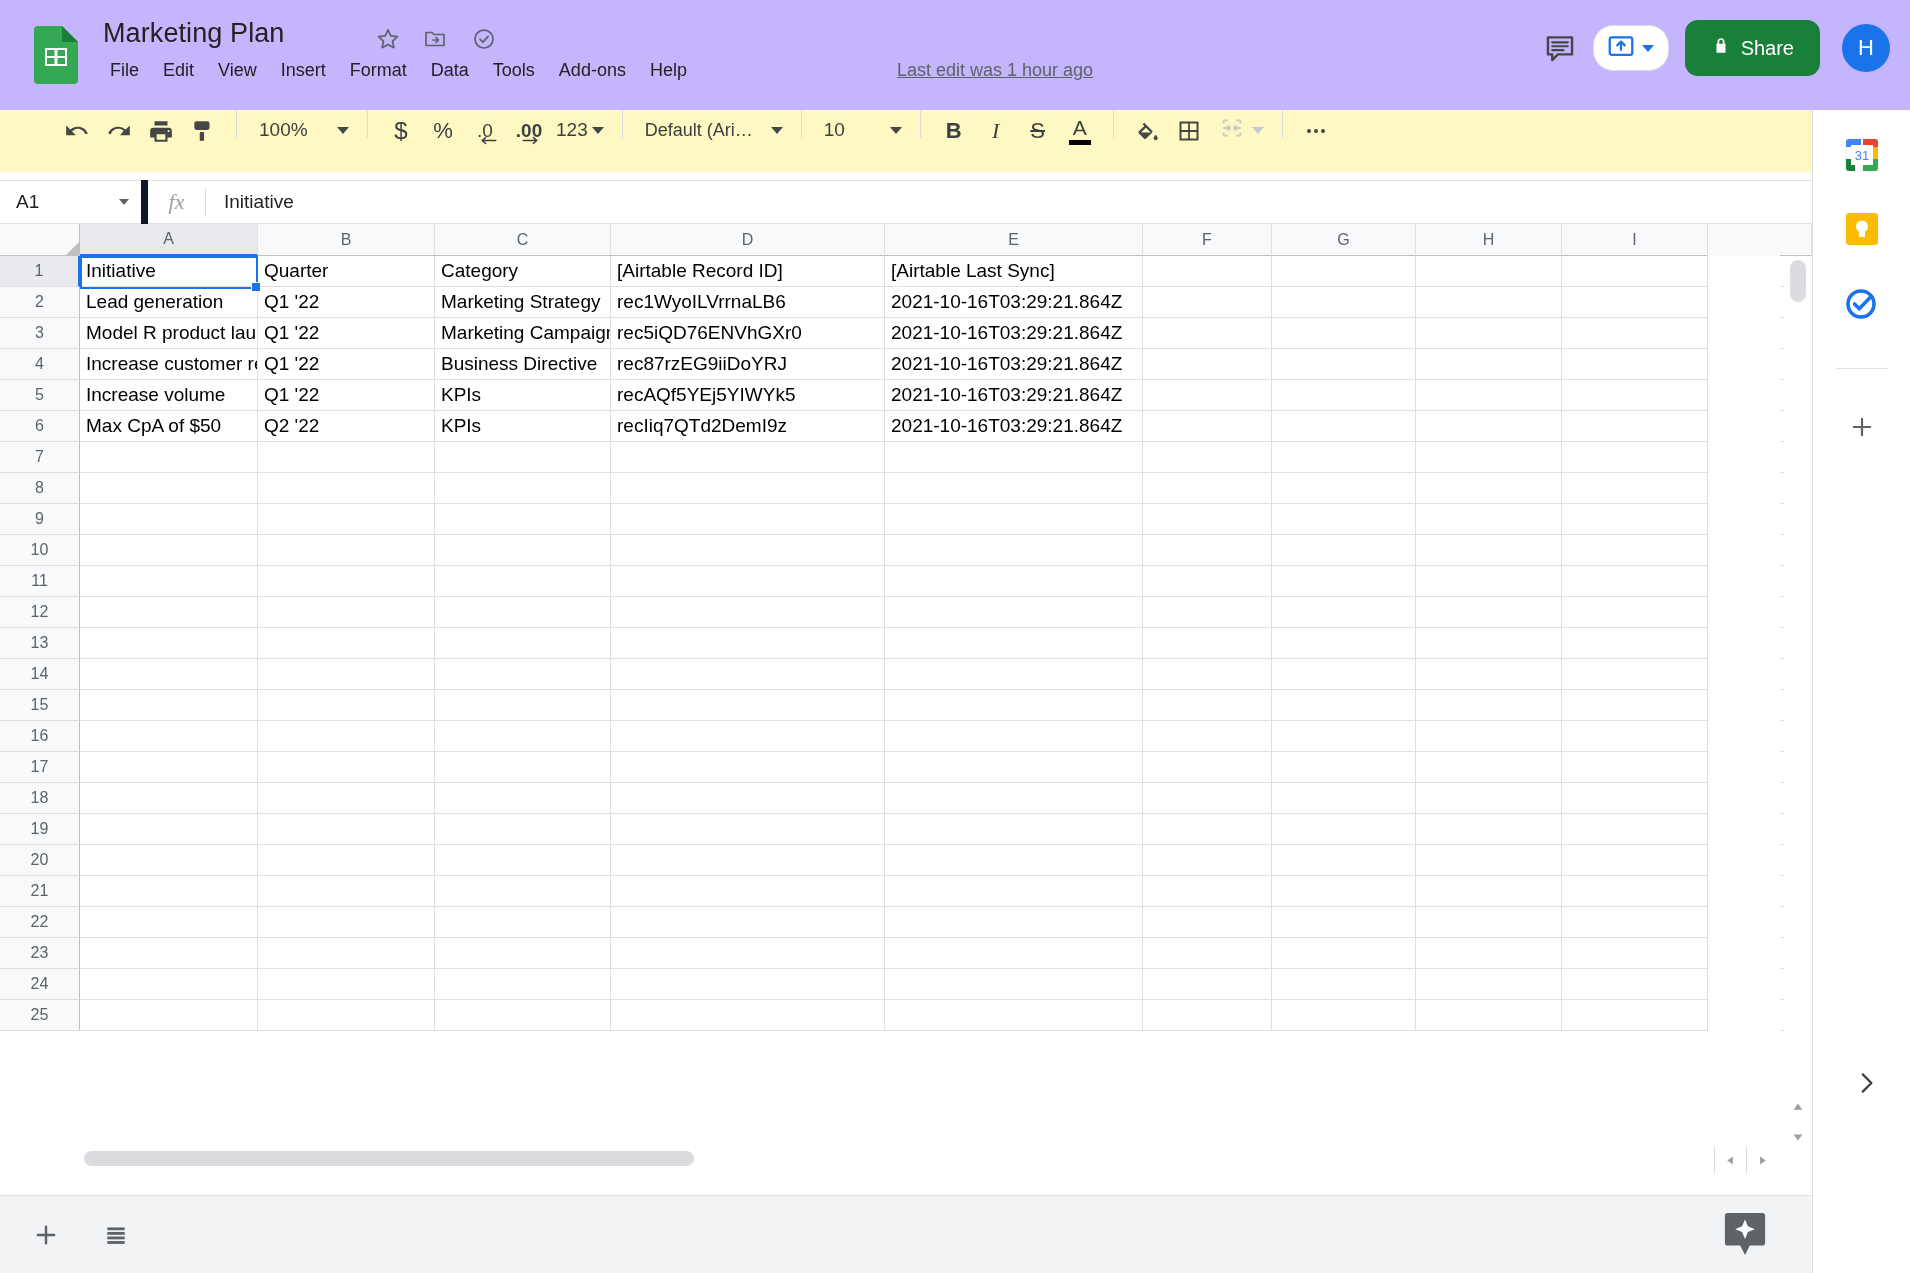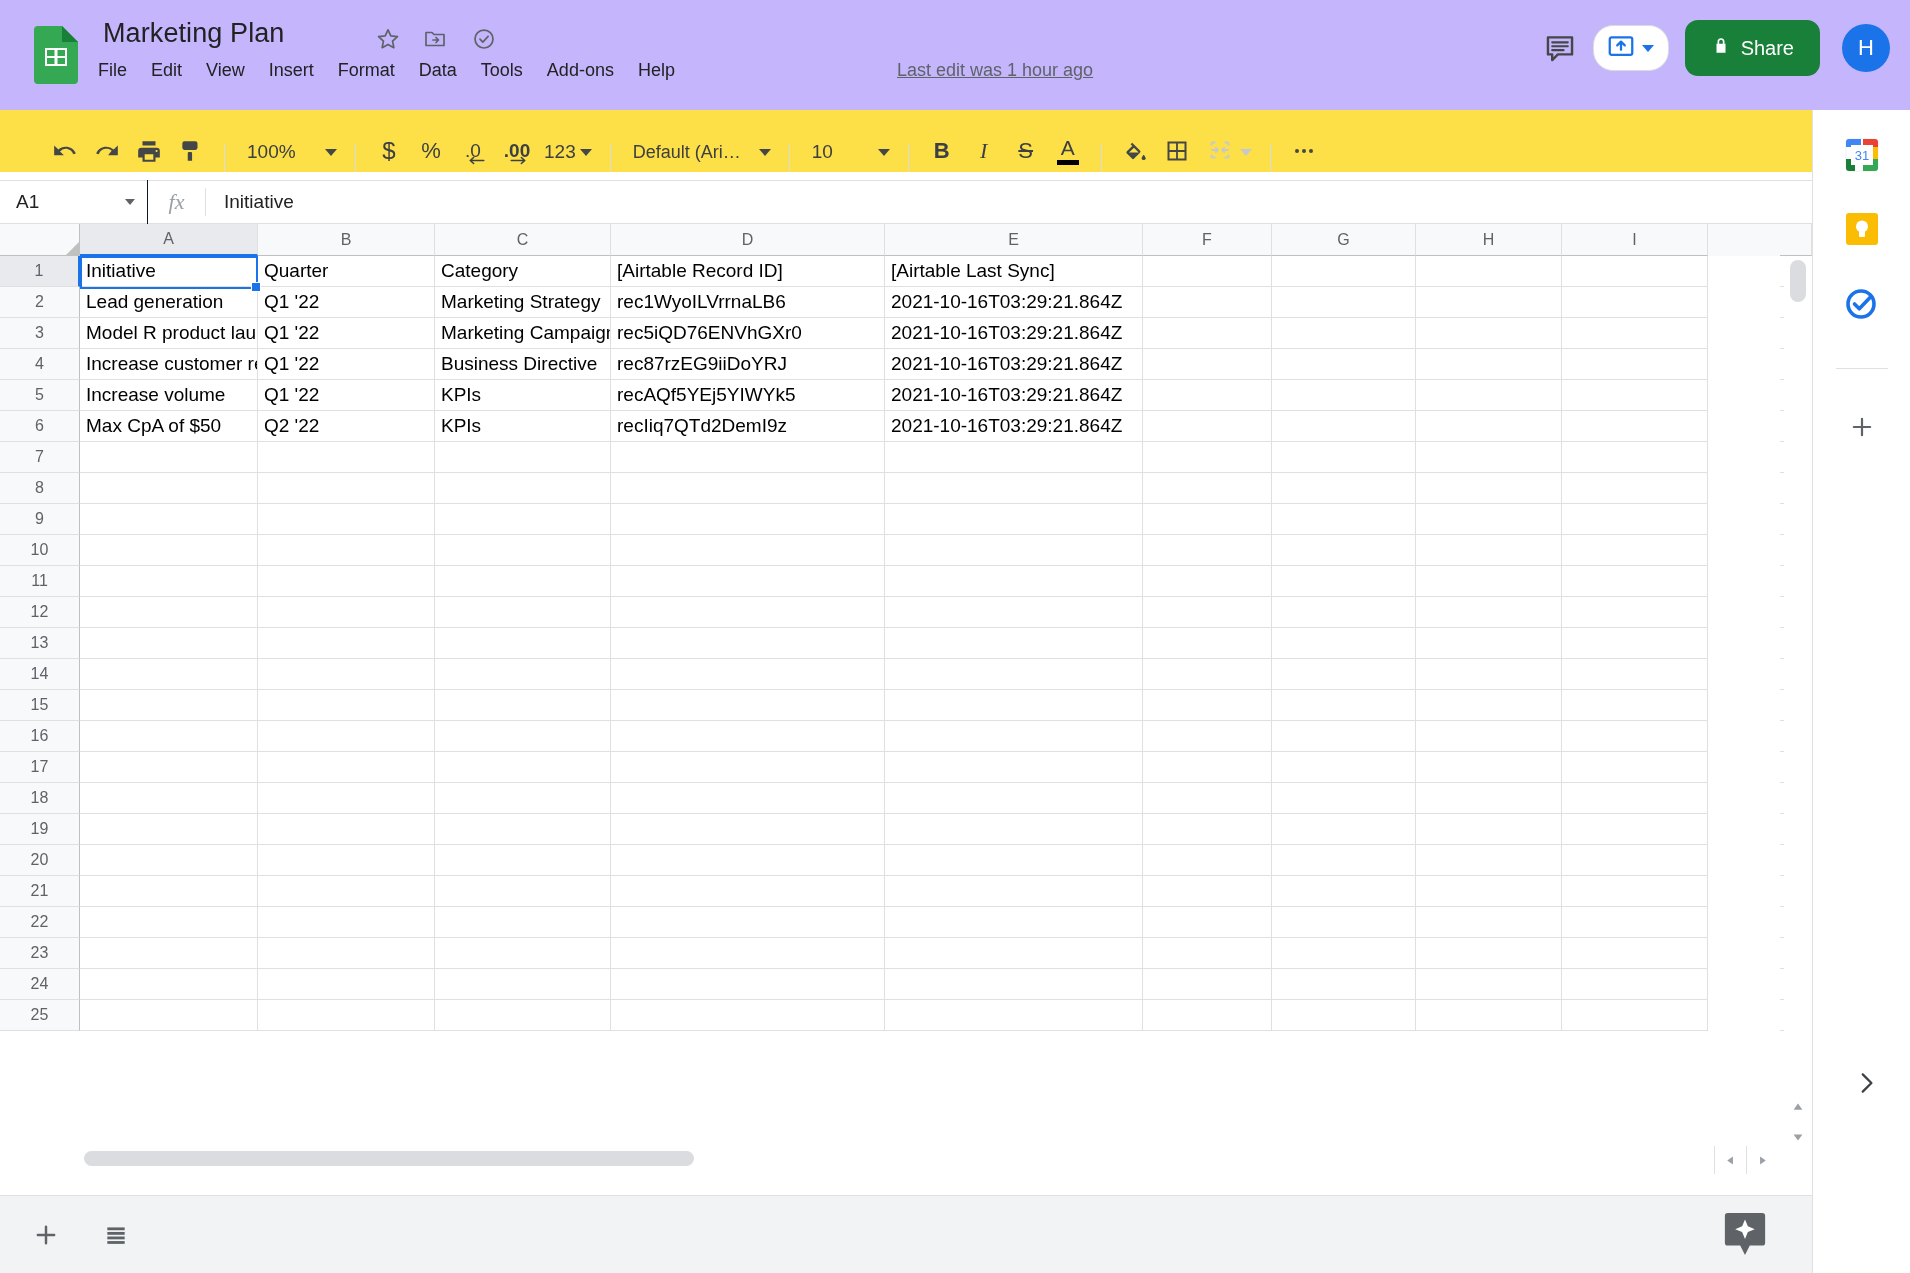--- a/index.html
+++ b/index.html
@@ -18,21 +18,21 @@
   .sheets-logo {
     position:absolute; left:34px; top:26px; width:44px; height:58px;
   }
   .doc-title {
     position:absolute; left:103px; top:18px;
     font-size:27px; color:#222; letter-spacing:0.1px;
     white-space:nowrap;
   }
   .title-icons { position:absolute; left:375px; top:26px; display:flex; gap:22px; align-items:center; }
   .ticon { width:26px; height:26px; color:#5f6368; cursor:pointer; display:block; }
-  .menubar { position:absolute; left:86px; top:57px; display:flex; gap:0px;align-items:center; }
+  .menubar { position:absolute; left:98px; top:57px; display:flex; gap:0px;align-items:center; }
   .menu-item {
     font-size:18px; color:#222; padding:3px 12px; cursor:pointer; white-space:nowrap;
     border-radius:3px;
   }
   .last-edit {
     position:absolute; left:897px; top:60px;
     font-size:18px; color:#5f6368; text-decoration:underline; cursor:pointer; white-space:nowrap;
   }
   .tb-right { position:absolute; right:20px; top:20px; display:flex; align-items:center; gap:16px; }
   .comment-btn { width:34px; height:34px; cursor:pointer; color:#444746; }
@@ -49,21 +49,21 @@
   }
   .avatar {
     width:48px; height:48px; border-radius:50%; background:#1a73e8;
     color:#fff; font-size:22px; display:flex; align-items:center; justify-content:center;
     cursor:pointer; margin-left:6px;
   }
 
   
   .toolbar {
     position:absolute; left:0; top:110px; width:1812px; height:62px;
-    background:#fde047; display:flex; align-items:flex-end; padding-left:44px; gap:0;
+    background:#fef9c3; display:flex; align-items:flex-start; padding-left:56px; gap:0;
   }
   .tb-icon {
     width:42px; height:42px; display:flex; align-items:center; justify-content:center;
     border-radius:4px; cursor:pointer; color:#444746; flex:none;
   }
   .tb-sep { width:1px; height:28px; background:#dadce0; margin:0 12px; flex:none; }
   .tb-dd {
     display:flex; align-items:center; border-radius:4px; cursor:pointer;
     height:40px; padding:0 6px 0 10px; color:#444746; font-size:18px; gap:4px; flex:none;
   }
@@ -80,21 +80,21 @@
 
   
   .formulabar {
     position:absolute; left:0; top:180px; width:1812px; height:44px;
     background:#fff; display:flex; align-items:center;
     border-top:1px solid #e0e0e0; border-bottom:1px solid #e0e0e0;
   }
   .namebox {
     width:148px; height:44px; display:flex; align-items:center; justify-content:space-between;
     padding:0 12px 0 16px; font-size:19px; color:#222; cursor:pointer;
-    border-right:1px solid #0f172a;
+    border-right:7px solid #0f172a;
   }
   .fx { width:58px; display:flex;align-items:center;justify-content:center; color:#9aa0a6; font-size:22px;
         font-family:"Liberation Serif", serif; font-style:italic; border-right:1px solid #e0e0e0; height:28px;}
   .formula-input { flex:1; padding-left:18px; font-size:19px; color:#222; outline:none; }
 
   
   .gridwrap { position:absolute; left:0; top:224px; width:1812px; height:968px; background:#fff; overflow:hidden; }
   .colhead-row { position:absolute; left:0; top:0; height:32px; width:1812px; background:#f8f9fa; }
   .corner {
     position:absolute; left:0; top:0; width:80px; height:32px; background:#f8f9fa;

